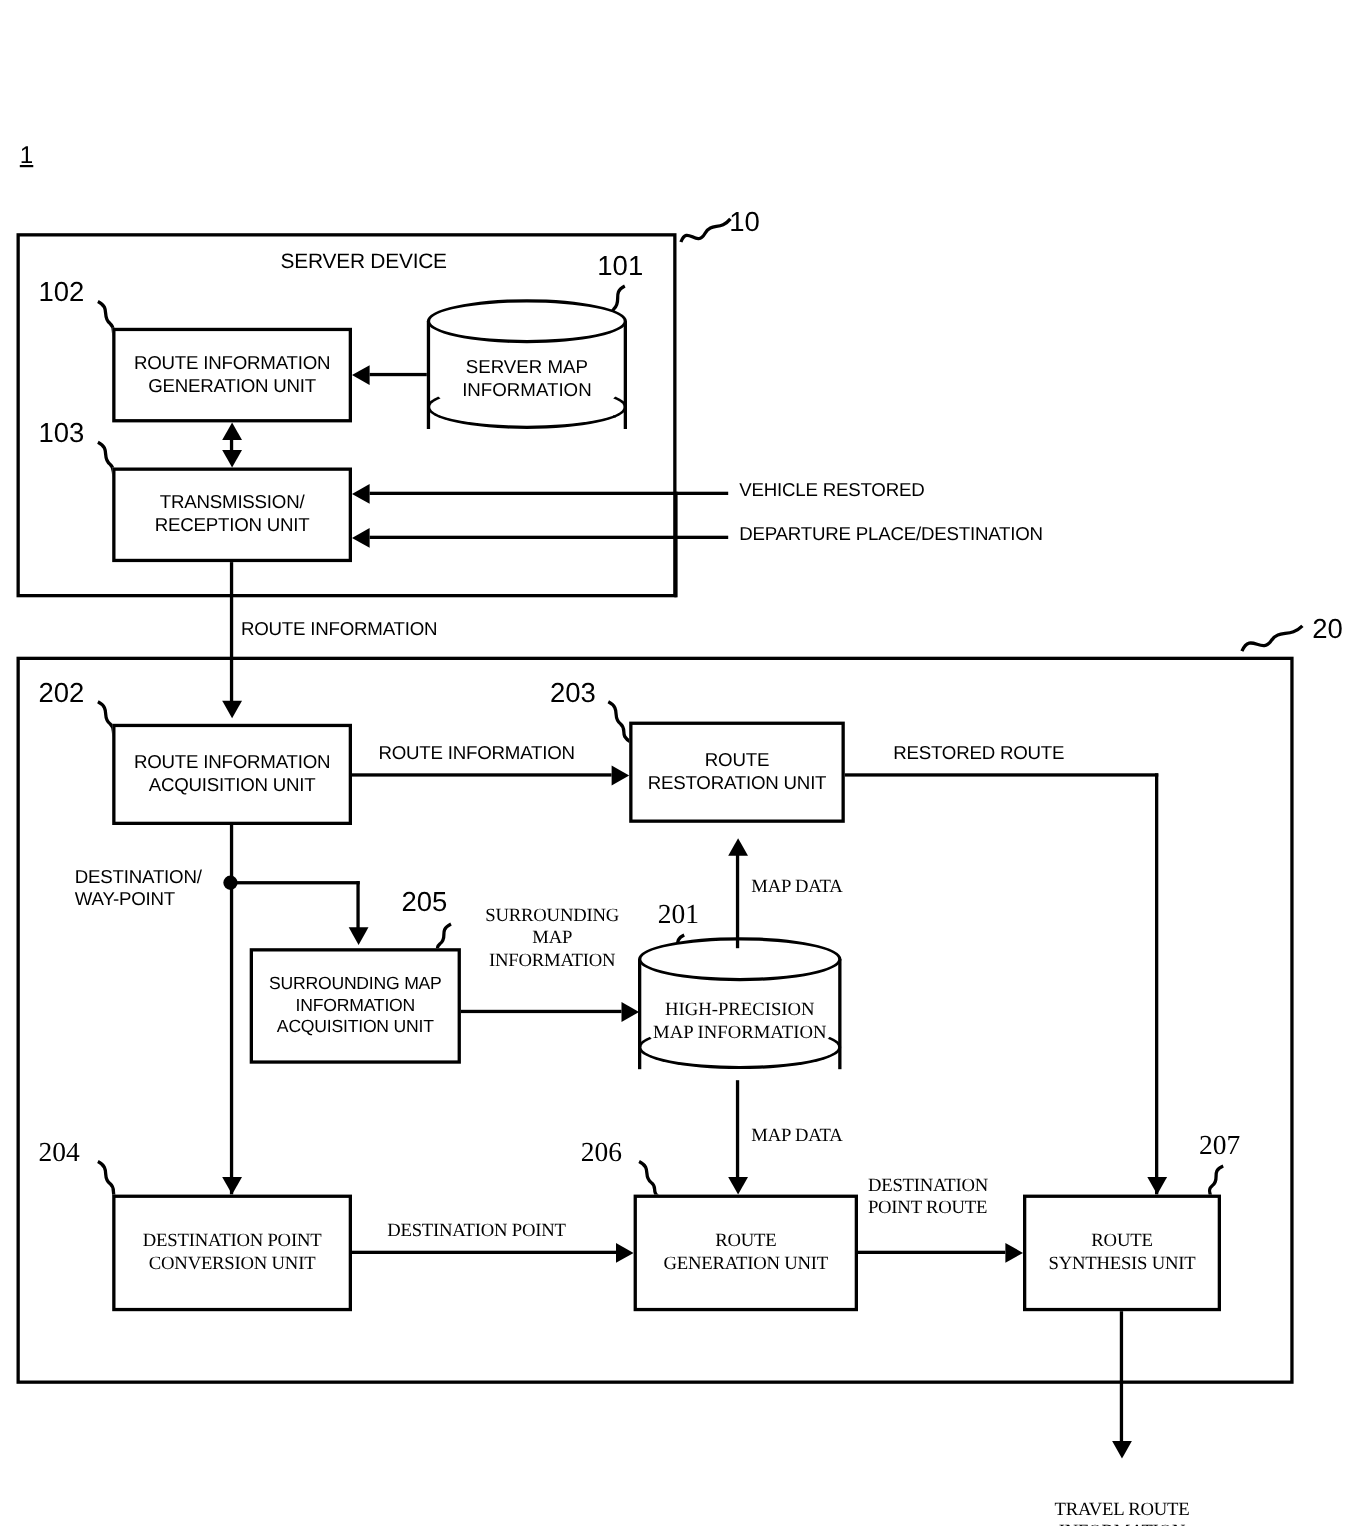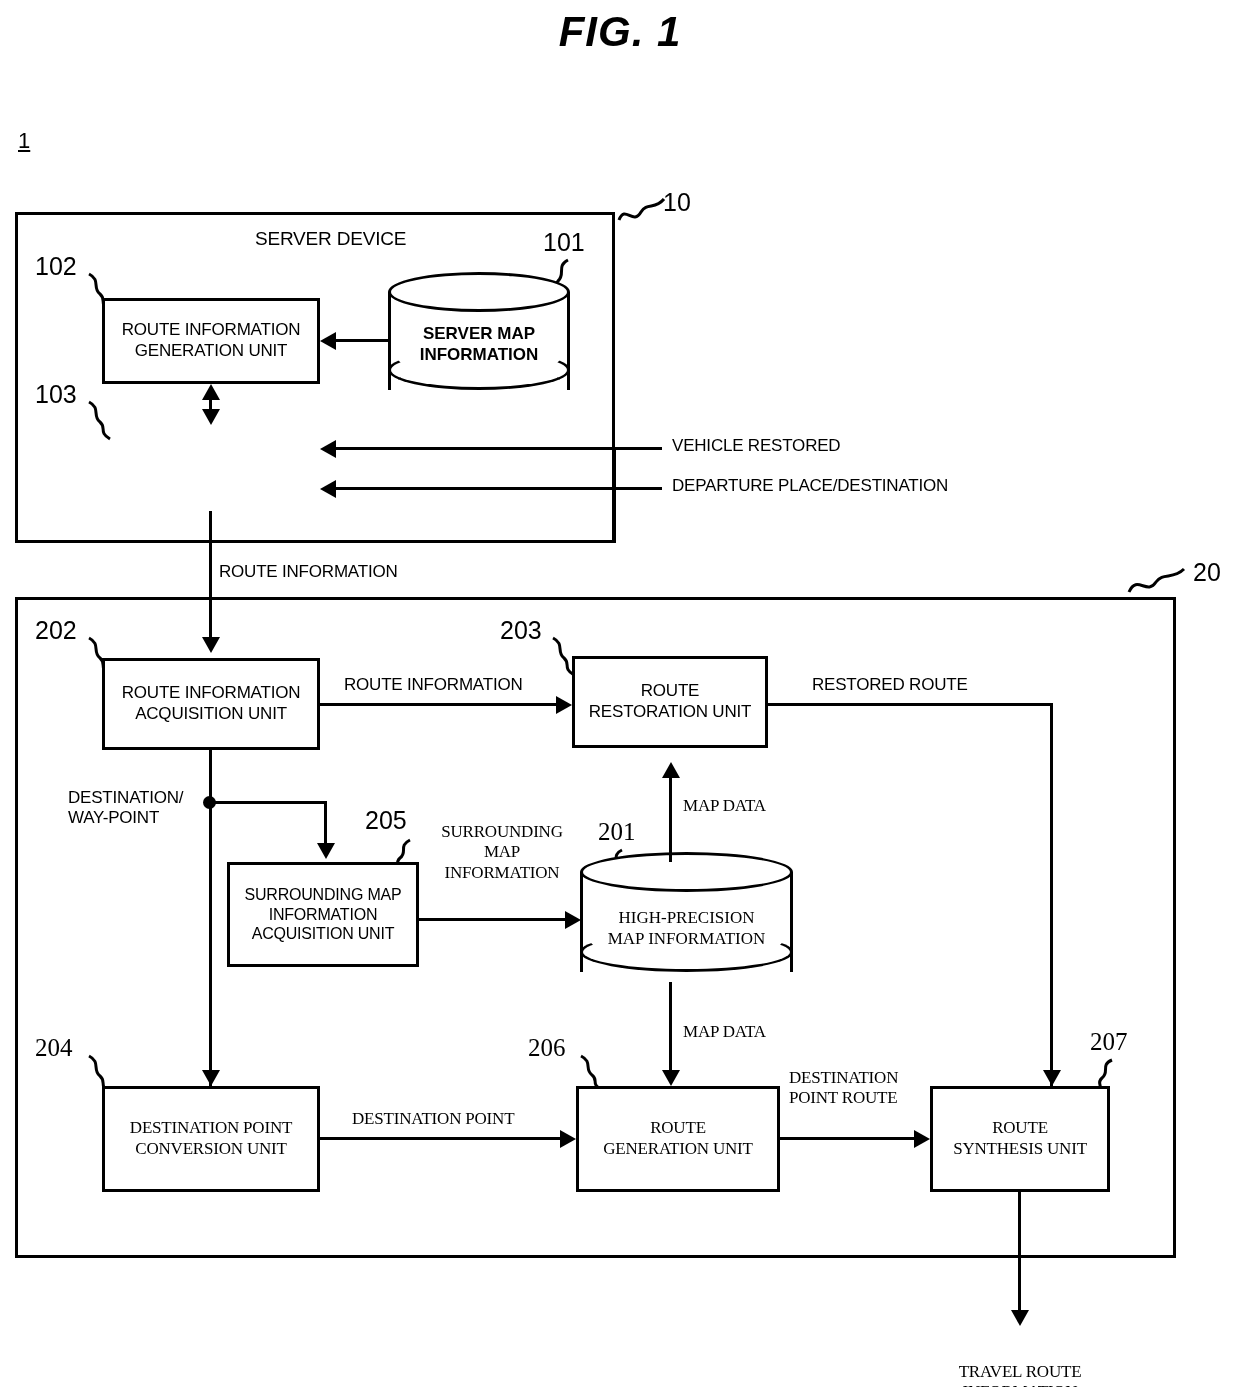--- a/index.html
+++ b/index.html
@@ -121,21 +121,20 @@
     border-radius: 50%;
     background: #000;
   }
   .squiggle { position: absolute; }
 </style>
 </head>
 <body>
 
 <div id="page">
 
-  <div class="fig-title">FIG. 1</div>
   <div class="sys-num">1</div>
 
   <div class="frame" style="left:15px; top:212px; width:600px; height:331px;"></div>
   <div class="lbl" style="left:255px; top:228px; font-size:19px;">SERVER DEVICE</div>
   <div class="refnum" style="left:663px; top:188px;">10</div>
   <svg class="squiggle" style="left:617px; top:196px;" width="50" height="28" viewBox="0 0 50 28">
     <path d="M2 24 C8 8, 16 30, 24 16 C30 6, 38 14, 47 3" stroke="#000" stroke-width="3" fill="none"></path>
   </svg>
 
   <div class="refnum" style="left:35px; top:252px;">102</div>
@@ -147,30 +146,33 @@
   </div>
 
   <div class="refnum" style="left:543px; top:228px;">101</div>
   <svg class="squiggle" style="left:548px; top:258px;" width="26" height="42" viewBox="0 0 26 42">
     <path d="M20 2 C8 8, 18 16, 10 23 C3 30, 14 34, 4 40" stroke="#000" stroke-width="3" fill="none"></path>
   </svg>
   <div class="cyl" style="left:388px; top:272px; width:182px; height:138px;">
     <div class="body" style="top:20px; height:98px;"></div>
     <div class="bot" style="top:78px; height:40px;"></div>
     <div class="top" style="top:0px; height:40px;"></div>
-    <div class="label" style="top:52px;font-weight:bold;"><span>SERVER MAP</span><br><span>INFORMATION</span></div>
+    <div class="label" style="top:52px;"><span>SERVER MAP</span><br><span>INFORMATION</span></div>
   </div>
 
   <div class="ln h" style="left:336px; top:339px; width:52px;"></div>
   <div class="ar ar-l" style="left:320px; top:331.5px;"></div>
 
   <div class="refnum" style="left:35px; top:380px;">103</div>
   <svg class="squiggle" style="left:86px; top:400px;" width="28" height="42" viewBox="0 0 28 42">
     <path d="M3 2 C15 8, 6 16, 14 22 C21 28, 12 32, 24 39" stroke="#000" stroke-width="3" fill="none"></path>
   </svg>
+  <div class="box" style="left:102px; top:425px; width:218px; height:86px;">
+    <span><span>TRANSMISSION/</span><br><span>RECEPTION UNIT</span></span>
+  </div>
 
   <div class="ln v" style="left:209px; top:392px; height:28px;"></div>
   <div class="ar ar-u" style="left:201.5px; top:384px;"></div>
   <div class="ar ar-d" style="left:201.5px; top:409px;"></div>
 
   <div class="ln h" style="left:336px; top:447px; width:326px;"></div>
   <div class="ar ar-l" style="left:320px; top:439.5px;"></div>
   <div class="lbl" style="left:672px; top:436px;">VEHICLE RESTORED</div>
 
   <div class="ln h" style="left:336px; top:487px; width:326px;"></div>
@@ -233,21 +235,21 @@
   </div>
 
   <div class="ln h" style="left:419px; top:918px; width:146px;"></div>
   <div class="ar ar-r" style="left:565px; top:910.5px;"></div>
   <div class="lbl" style="left:432px; top:822px; text-align:center; width:140px;"><span>SURROUNDING</span><br><span>MAP</span><br><span>INFORMATION</span></div>
 
   <div class="refnum" style="left:598px; top:818px;">201</div>
   <svg class="squiggle" style="left:604px; top:848px;" width="24" height="36" viewBox="0 0 24 36">
     <path d="M18 2 C7 7, 16 14, 9 20 C3 26, 13 29, 4 34" stroke="#000" stroke-width="3" fill="none"></path>
   </svg>
-  <div class="cyl" style="left:580px; top:852px; width:213px; height:140px;">
+  <div class="cyl" style="left:580px; top:852px; width:185px; height:140px;">
     <div class="body" style="top:20px; height:100px;"></div>
     <div class="bot" style="top:80px; height:40px;"></div>
     <div class="top" style="top:0px; height:40px;"></div>
     <div class="label" style="top:56px;"><span>HIGH-PRECISION</span><br><span>MAP INFORMATION</span></div>
   </div>
 
   <div class="ln v" style="left:669px; top:772px; height:90px;"></div>
   <div class="ar ar-u" style="left:661.5px; top:762px;"></div>
   <div class="lbl" style="left:683px; top:796px;">MAP DATA</div>
 

